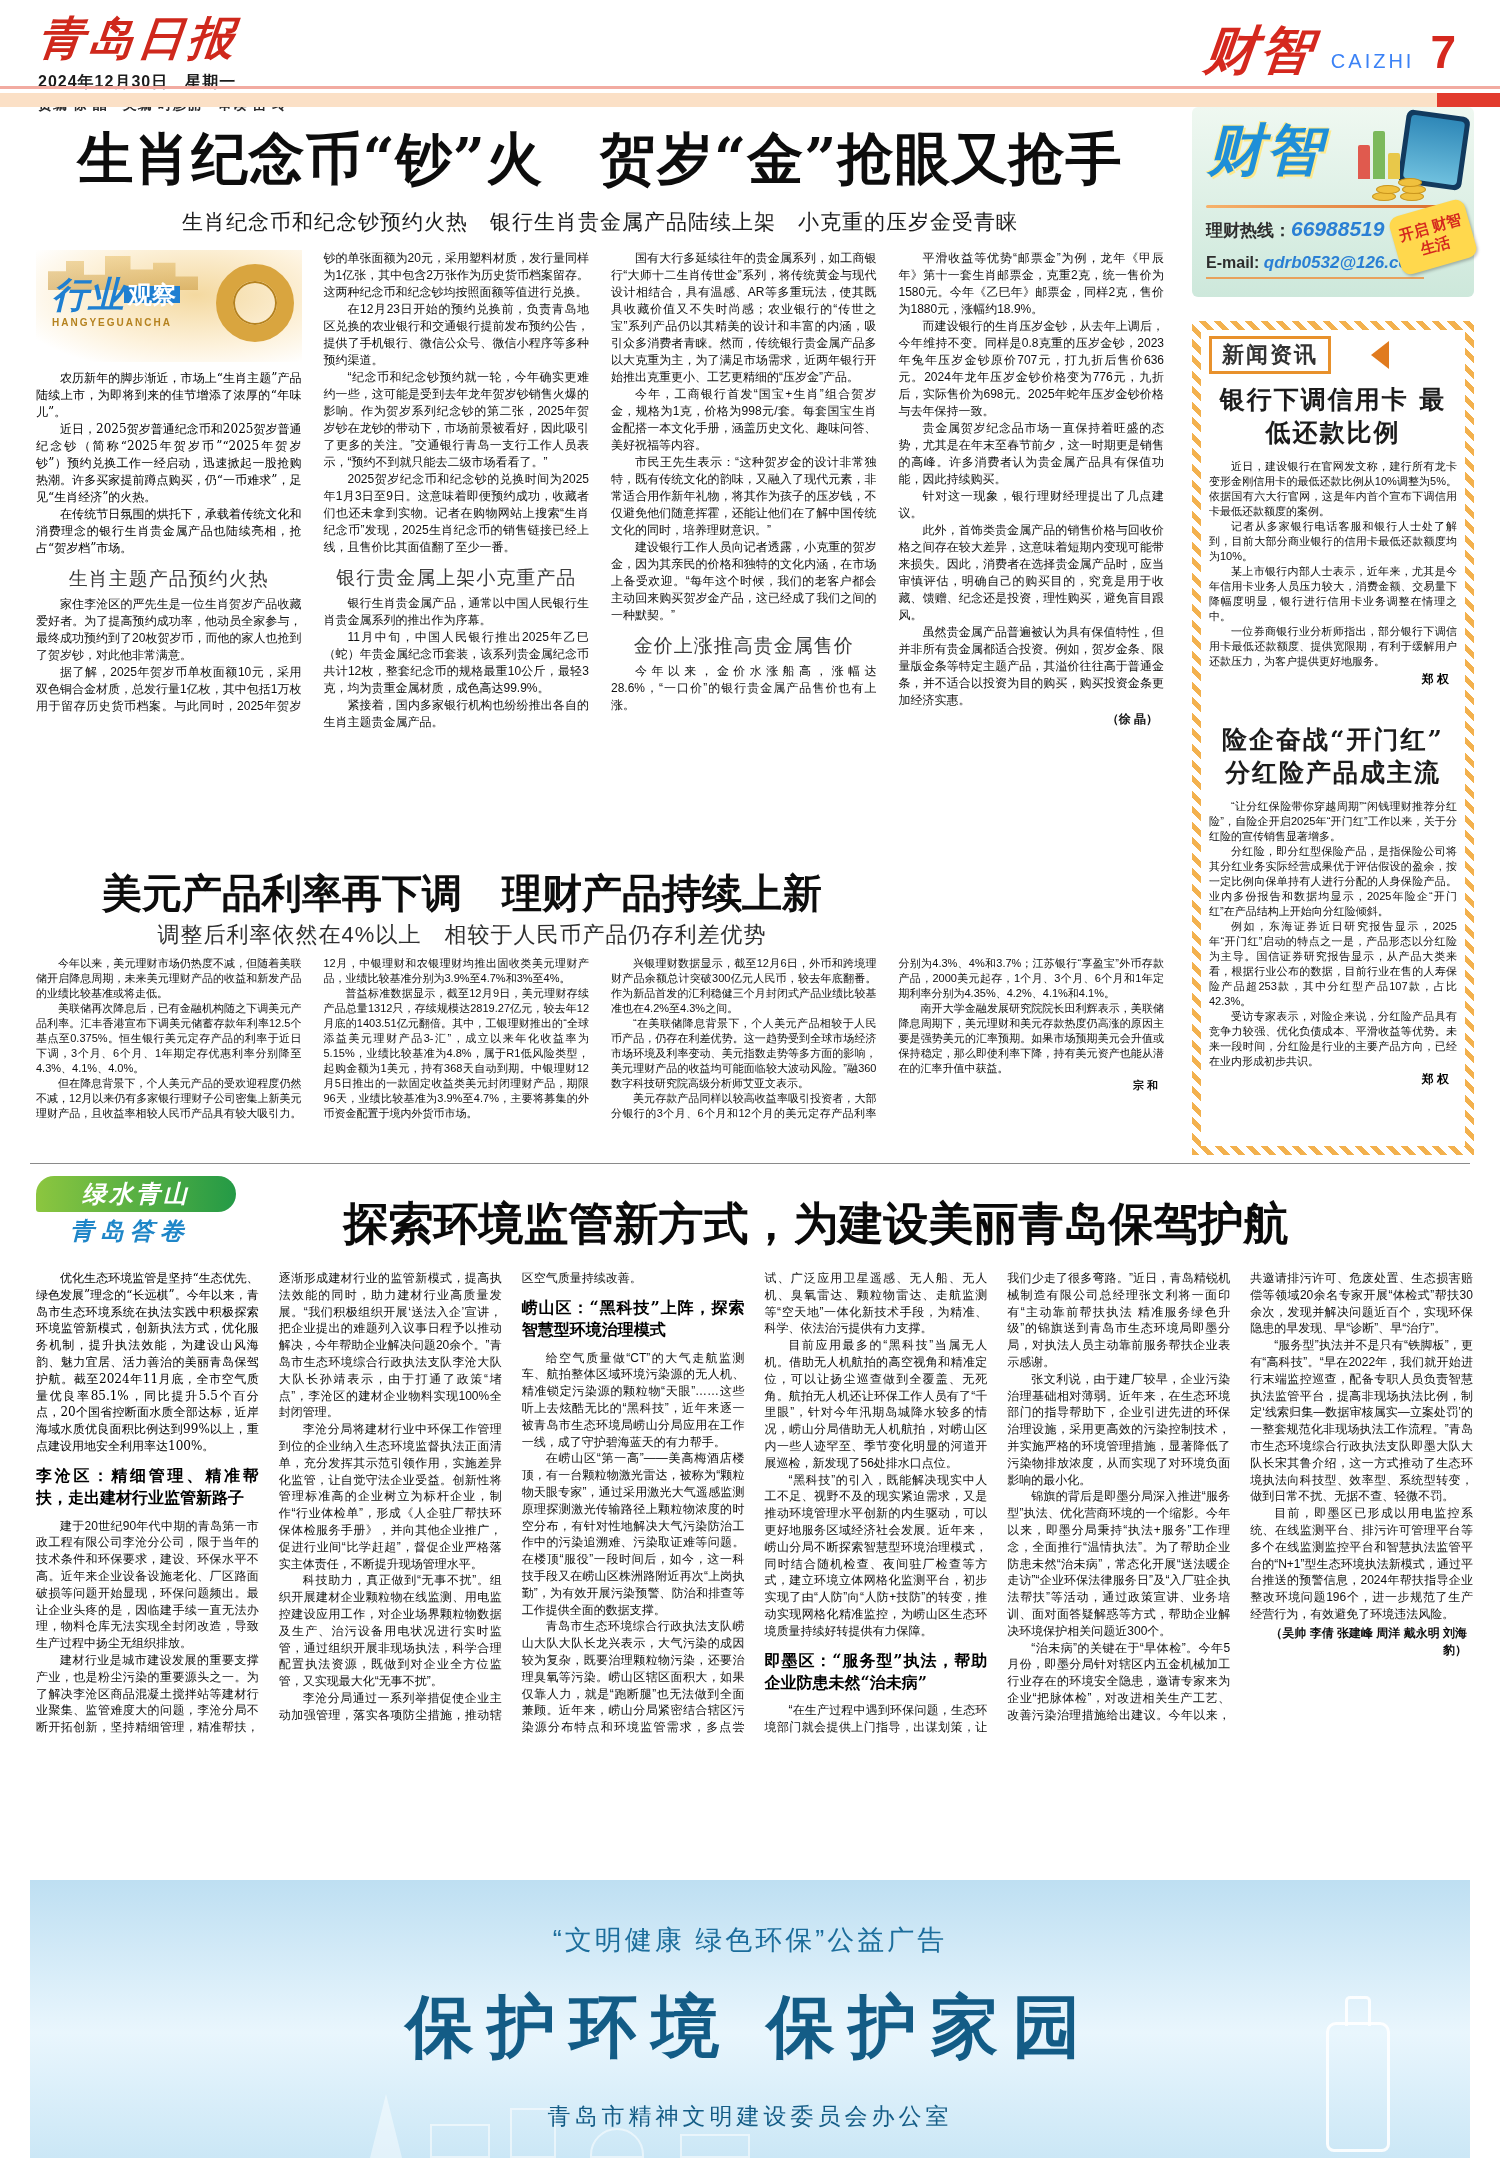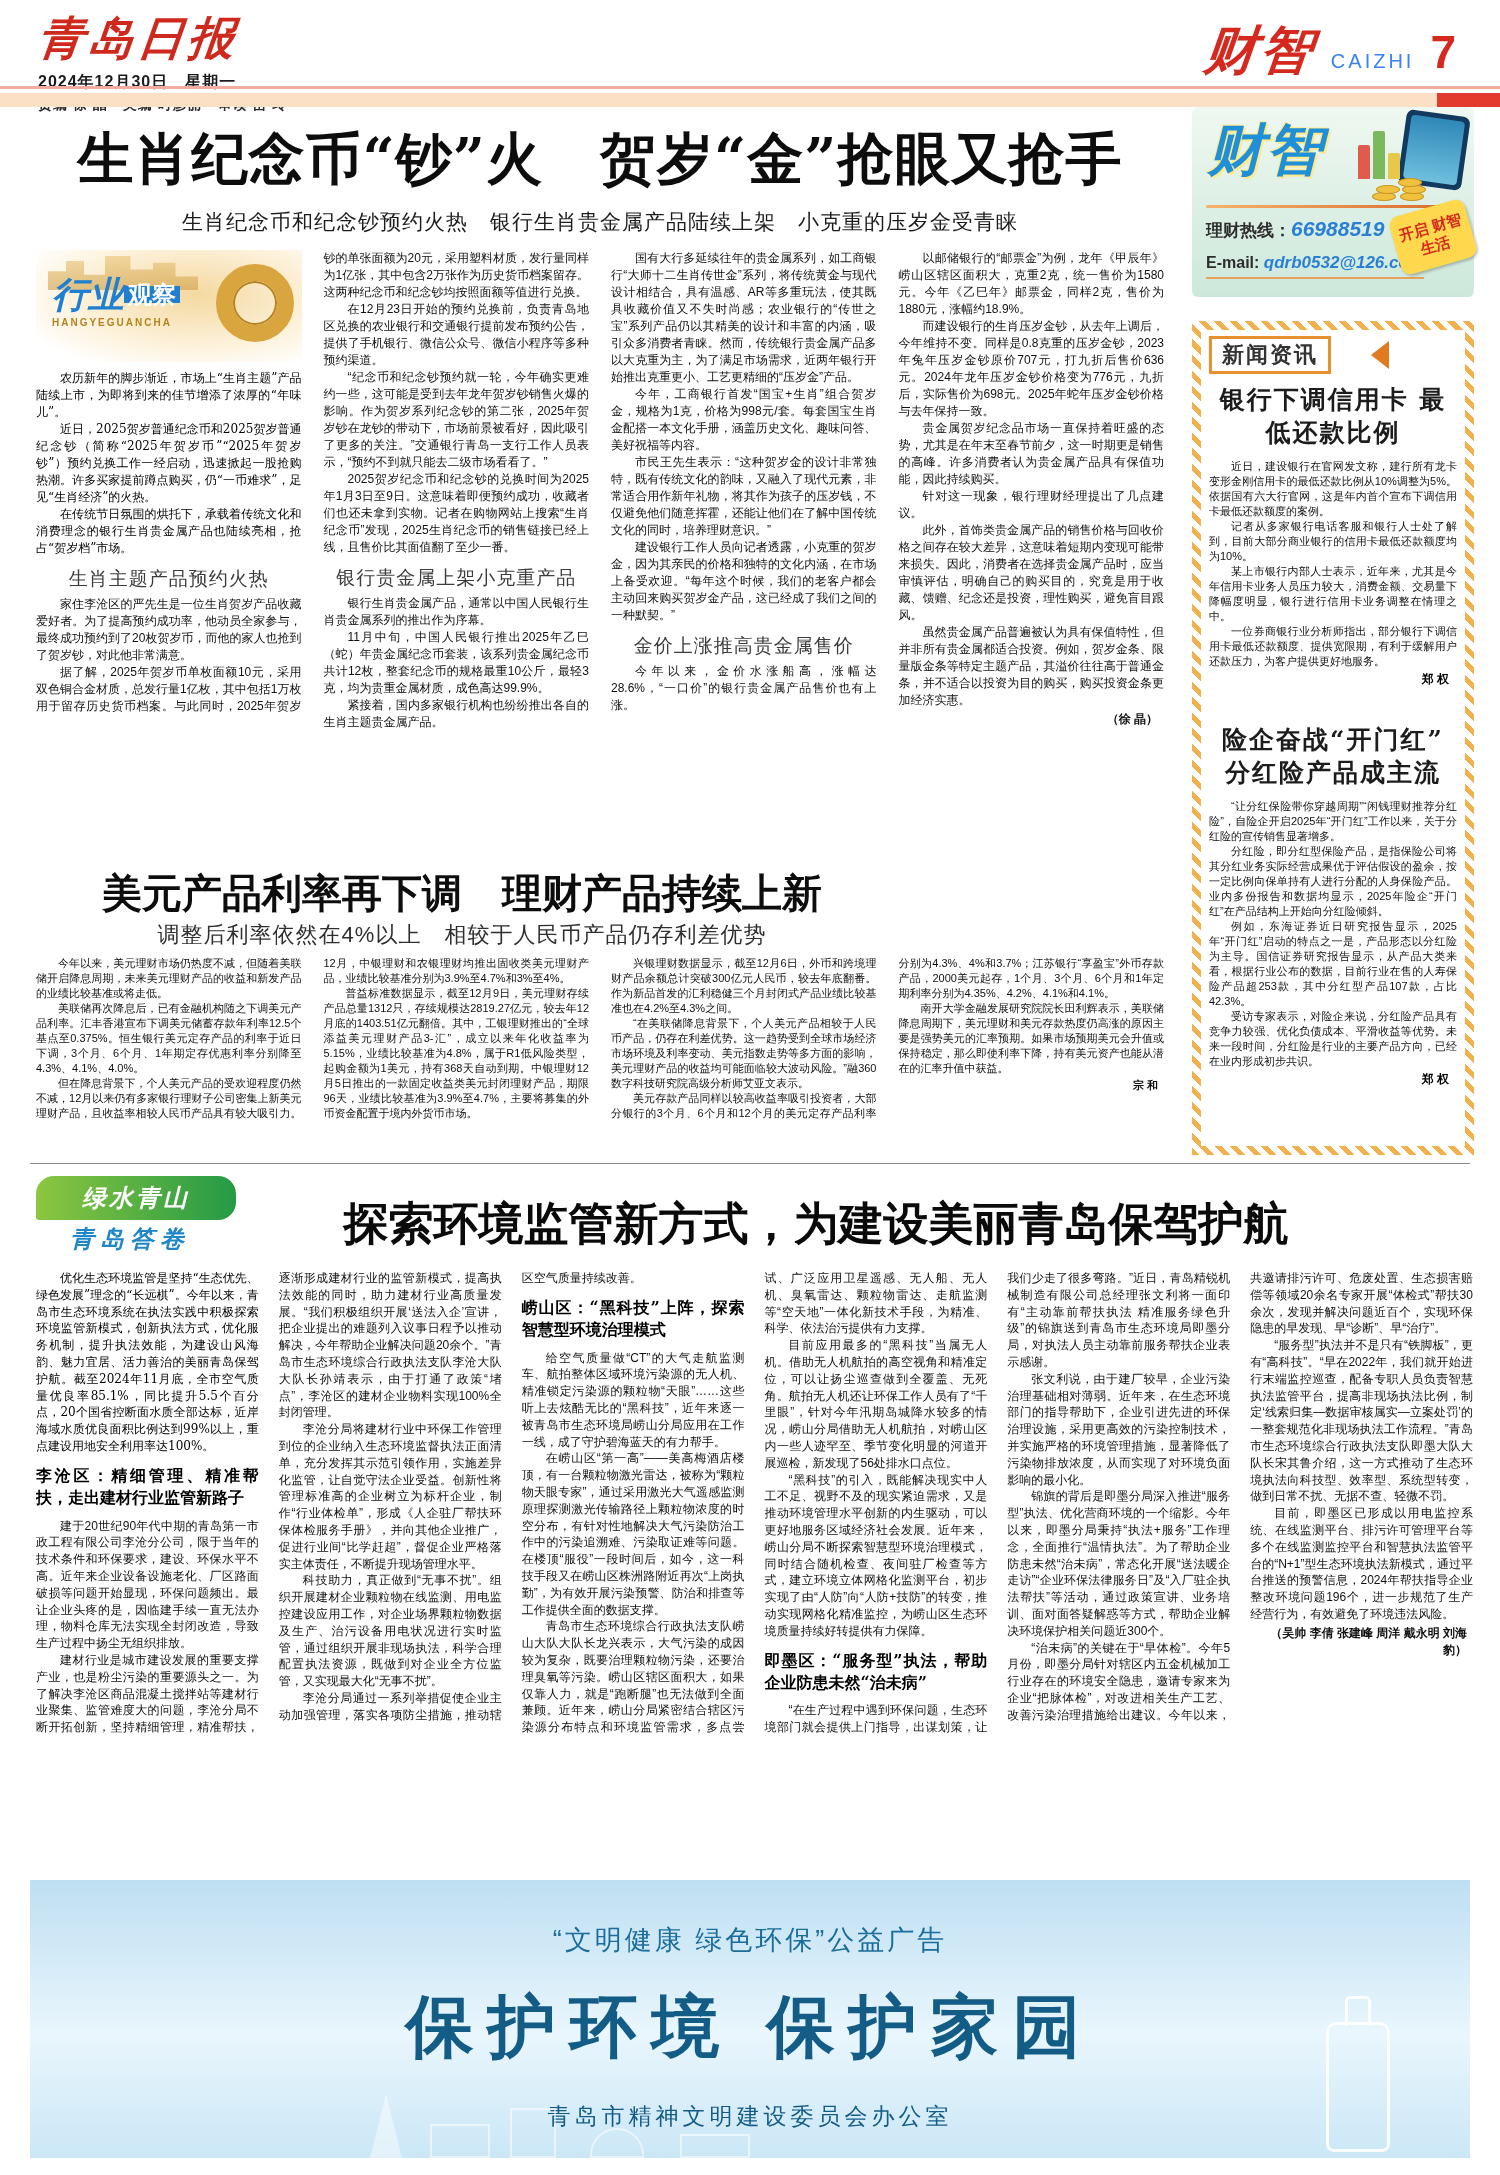--- a/index.html
+++ b/index.html
@@ -100,21 +100,21 @@
   .mid-deck { position:absolute; top:920px; left:36px; width:852px; text-align:center;
               font-size:22px; color:#2f2f2f; letter-spacing:1px; }
   .mid-body { position:absolute; top:956px; left:36px; width:1128px; height:202px;
               column-count:4; column-gap:22px; font-size:11px; line-height:15px;
               text-align:justify; color:#101010; overflow:hidden; }
 
   .section-divider { position:absolute; top:1163px; left:30px; width:1440px; height:1px; background:#8a8a8a; }
 
   
   .green-badge { position:absolute; top:1176px; left:36px; width:215px; }
-  .badge-leaf { width:200px; height:44px; background:linear-gradient(90deg,#8cc63f,#249a46);
+  .badge-leaf { width:200px; height:36px; background:linear-gradient(90deg,#8cc63f,#249a46);
                 border-radius:18px 18px 18px 3px; color:#fff; font-weight:bold; font-style:italic;
                 font-size:24px; display:flex; align-items:center; justify-content:center; letter-spacing:3px; }
   .badge-sub { margin-top:3px; color:#1f86c8; font-weight:bold; font-style:italic; font-size:24px;
                letter-spacing:6px; padding-left:34px; }
   .bottom-headline { position:absolute; top:1194px; left:256px; width:1120px; text-align:center;
                      font-family:"DejaVu Serif", serif; font-weight:bold; font-size:45px; color:#0a0a0a; white-space:nowrap; }
   .bottom-body { position:absolute; top:1270px; left:36px; width:1437px; height:592px;
                  column-count:6; column-gap:20px; font-size:12px; line-height:16.8px;
                  text-align:justify; color:#101010; overflow:hidden; }
   .bottom-body .subhead { text-indent:0; font-family:"DejaVu Serif", serif; font-weight:bold;
@@ -182,21 +182,21 @@
         <p class="subhead">银行贵金属上架小克重产品</p>
         <p class="para">银行生肖贵金属产品，通常以中国人民银行生肖贵金属系列的推出作为序幕。</p>
         <p class="para">11月中旬，中国人民银行推出2025年乙巳（蛇）年贵金属纪念币套装，该系列贵金属纪念币共计12枚，整套纪念币的规格最重10公斤，最轻3克，均为贵重金属材质，成色高达99.9%。</p>
         <p class="para">紧接着，国内多家银行机构也纷纷推出各自的生肖主题贵金属产品。</p>
         <p class="para">国有大行多延续往年的贵金属系列，如工商银行“大师十二生肖传世金”系列，将传统黄金与现代设计相结合，具有温感、AR等多重玩法，使其既具收藏价值又不失时尚感；农业银行的“传世之宝”系列产品仍以其精美的设计和丰富的内涵，吸引众多消费者青睐。然而，传统银行贵金属产品多以大克重为主，为了满足市场需求，近两年银行开始推出克重更小、工艺更精细的“压岁金”产品。</p>
         <p class="para">今年，工商银行首发“国宝+生肖”组合贺岁金，规格为1克，价格为998元/套。每套国宝生肖金配搭一本文化手册，涵盖历史文化、趣味问答、美好祝福等内容。</p>
         <p class="para">市民王先生表示：“这种贺岁金的设计非常独特，既有传统文化的韵味，又融入了现代元素，非常适合用作新年礼物，将其作为孩子的压岁钱，不仅避免他们随意挥霍，还能让他们在了解中国传统文化的同时，培养理财意识。”</p>
         <p class="para">建设银行工作人员向记者透露，小克重的贺岁金，因为其亲民的价格和独特的文化内涵，在市场上备受欢迎。“每年这个时候，我们的老客户都会主动回来购买贺岁金产品，这已经成了我们之间的一种默契。”</p>
         <p class="subhead">金价上涨推高贵金属售价</p>
         <p class="para">今年以来，金价水涨船高，涨幅达28.6%，“一口价”的银行贵金属产品售价也有上涨。</p>
-        <p class="para">以邮储银行的“邮票金”为例，龙年《甲辰年》崂山区辖区面积大，克重2克，统一售价为1580元。今年《乙巳年》邮票金，同样2克，售价为1880元，涨幅约18.9%。</p>
+        <p class="para">平滑收益等优势“邮票金”为例，龙年《甲辰年》第十一套生肖邮票金，克重2克，统一售价为1580元。今年《乙巳年》邮票金，同样2克，售价为1880元，涨幅约18.9%。</p>
         <p class="para">而建设银行的生肖压岁金钞，从去年上调后，今年维持不变。同样是0.8克重的压岁金钞，2023年兔年压岁金钞原价707元，打九折后售价636元。2024年龙年压岁金钞价格变为776元，九折后，实际售价为698元。2025年蛇年压岁金钞价格与去年保持一致。</p>
         <p class="para">贵金属贺岁纪念品市场一直保持着旺盛的态势，尤其是在年末至春节前夕，这一时期更是销售的高峰。许多消费者认为贵金属产品具有保值功能，因此持续购买。</p>
         <p class="para">针对这一现象，银行理财经理提出了几点建议。</p>
         <p class="para">此外，首饰类贵金属产品的销售价格与回收价格之间存在较大差异，这意味着短期内变现可能带来损失。因此，消费者在选择贵金属产品时，应当审慎评估，明确自己的购买目的，究竟是用于收藏、馈赠、纪念还是投资，理性购买，避免盲目跟风。</p>
         <p class="para">虽然贵金属产品普遍被认为具有保值特性，但并非所有贵金属都适合投资。例如，贺岁金条、限量版金条等特定主题产品，其溢价往往高于普通金条，并不适合以投资为目的购买，购买投资金条更加经济实惠。</p>
         <p class="byline">（徐 晶）</p>
       </div>
   </div>
 
   <div class="sidebar">

